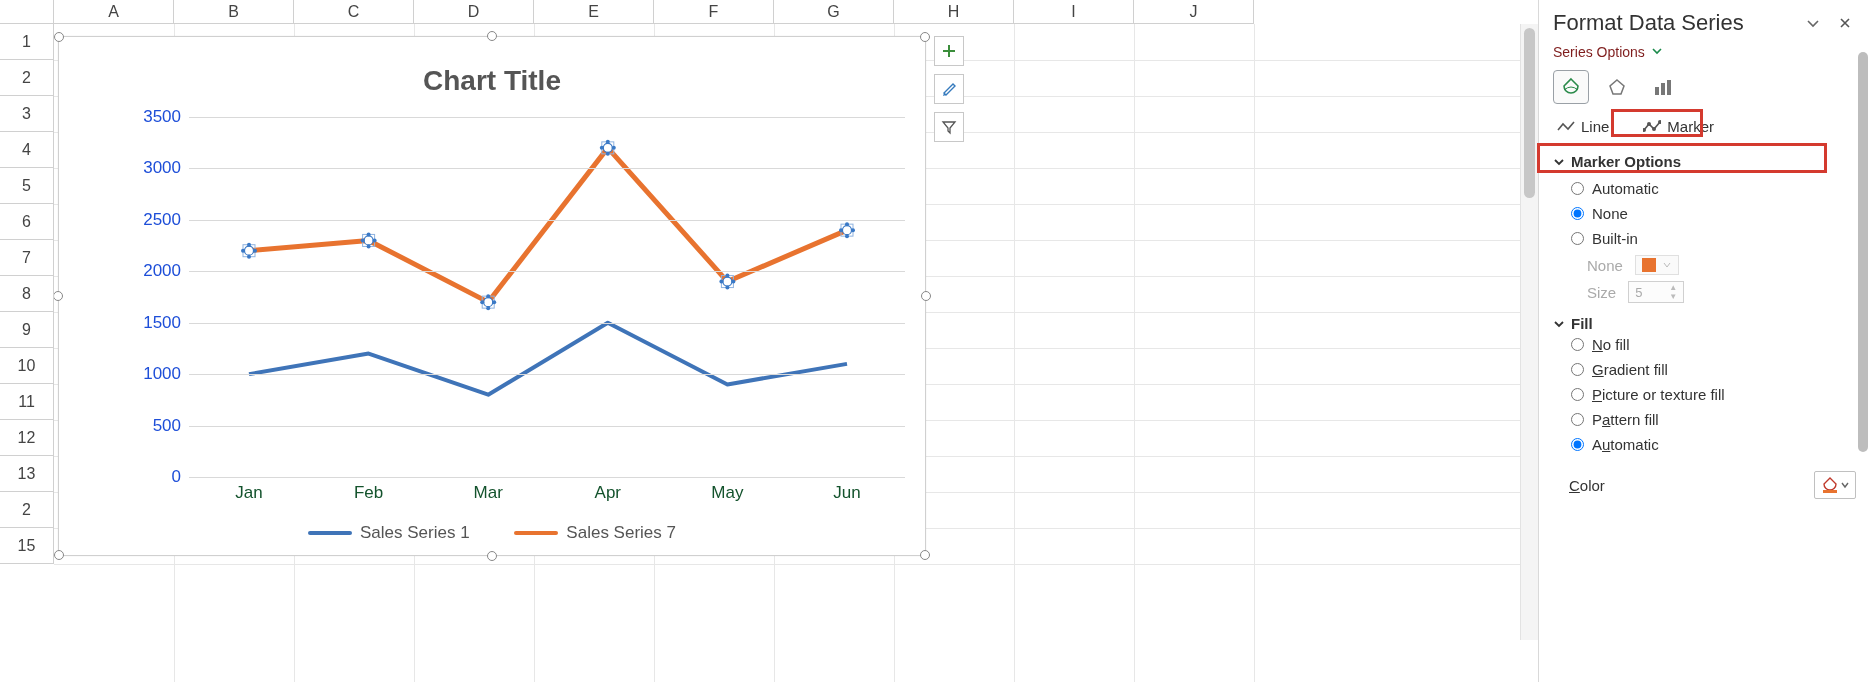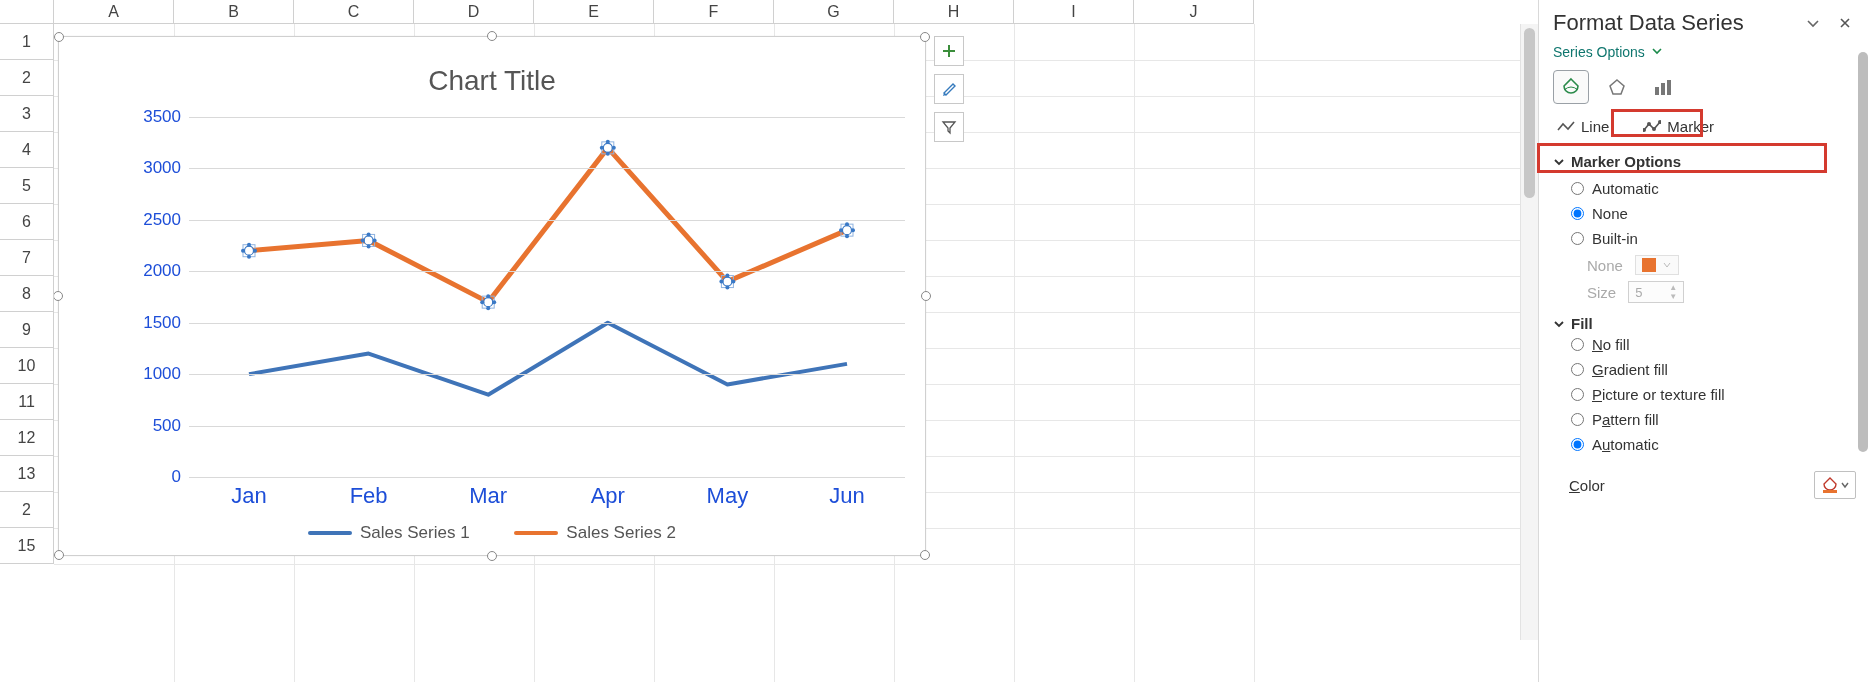--- a/index.html
+++ b/index.html
@@ -11,46 +11,46 @@
   .corner { width:54px; height:24px; border-right:1px solid #d0d0d0; border-bottom:1px solid #d0d0d0; background:#fff; }
   .col-h { width:120px; height:24px; border-right:1px solid #d0d0d0; border-bottom:1px solid #d0d0d0; background:#fff; text-align:center; font-size:16px; line-height:24px; color:#444; }
   .row-headers { position:absolute; top:24px; left:0; width:54px; z-index:1; }
   .row-h { height:36px; border-right:1px solid #d0d0d0; border-bottom:1px solid #d0d0d0; background:#fff; text-align:center; font-size:16px; line-height:36px; color:#444; }
   .grid { position:absolute; top:24px; left:54px; right:0; bottom:0; }
   .grid-col-line { position:absolute; top:0; bottom:0; width:1px; background:#e7e7e7; }
   .grid-row-line { position:absolute; left:0; right:0; height:1px; background:#e7e7e7; }
   
   .chart-obj { position:absolute; top:36px; left:58px; width:868px; height:520px; background:#fff; border:1px solid #d0d0d0; box-shadow:0 0 0 1px rgba(0,0,0,.02); }
   .sel-handle { position:absolute; width:10px; height:10px; border:1px solid #888; background:#fff; border-radius:50%; }
-  .chart-title { text-align:center; font-size:28px; color:#555; margin-top:28px; font-weight:400; }
+  .chart-title { text-align:center; font-size:28px; color:#555; margin-top:28px; font-weight:700; }
   .plot { position:absolute; left:70px; right:20px; top:80px; bottom:80px; }
   .y-axis { position:absolute; left:0; top:0; bottom:0; width:60px; }
   .y-tick { position:absolute; right:8px; font-size:17px; color:#1d4ed8; transform:translateY(-50%); }
   .plot-area { position:absolute; left:60px; right:0; top:0; bottom:0; }
   .h-grid { position:absolute; left:0; right:0; height:1px; background:#d9d9d9; }
   .x-axis { position:absolute; left:60px; right:0; bottom:-32px; height:24px; }
-  .x-tick { position:absolute; font-size:22px; color:#1d4ed8; transform:translateX(-50%); }
+  .x-tick { position:absolute; font-size:17px; color:#14532d; transform:translateX(-50%); }
   .legend { position:absolute; left:0; right:0; bottom:12px; text-align:center; font-size:17px; color:#555; }
   .leg-item { display:inline-flex; align-items:center; margin:0 20px; }
   .leg-line { width:44px; height:4px; margin-right:8px; border-radius:2px; }
   svg.series { position:absolute; left:0; top:0; overflow:visible; }
   .marker-sel { stroke:#3a79c6; stroke-width:1.2; fill:#fff; }
   .marker-sel-outer { fill:none; stroke:#8fb3e0; }
   
   .chart-side-btns { position:absolute; top:36px; left:934px; width:32px; }
   .side-btn { width:30px; height:30px; border:1px solid #c8c8c8; background:#fff; margin-bottom:8px; display:flex; align-items:center; justify-content:center; color:#555; cursor:pointer; }
   
   .sheet-scroll { position:absolute; right:0; top:24px; width:18px; height:616px; background:#f4f4f4; border-left:1px solid #e2e2e2; }
   .sheet-thumb { position:absolute; left:3px; right:3px; top:4px; height:170px; background:#c7c7c7; border-radius:6px; }
   
   .right-pane { width:332px; border-left:1px solid #d9d9d9; background:#fff; display:flex; flex-direction:column; position:relative; }
   .pane-header { display:flex; align-items:center; padding:10px 14px 4px 14px; }
   .pane-title { font-size:22px; color:#333; flex:1; font-weight:400; }
   .pane-icon-btn { width:22px; height:22px; display:flex; align-items:center; justify-content:center; color:#666; cursor:pointer; margin-left:10px; }
-  .sub-header { padding:4px 14px 10px 14px; font-size:14px; color:#0f766e; display:flex; align-items:center; }
+  .sub-header { padding:4px 14px 10px 14px; font-size:14px; color:#7f1d1d; display:flex; align-items:center; }
   .sub-header .chev { margin-left:6px; color:#2a8; }
   .icon-row { display:flex; gap:10px; padding:0 14px 12px 14px; }
   .icon-btn { width:36px; height:34px; border:1px solid transparent; border-radius:4px; display:flex; align-items:center; justify-content:center; cursor:pointer; color:#555; }
   .icon-btn.selected { border-color:#9aa0a6; background:#fafafa; }
   .tabs { display:flex; gap:26px; padding:0 14px 8px 14px; font-size:15px; }
   .tab { display:flex; align-items:center; gap:6px; color:#333; cursor:pointer; padding:2px 4px; }
   .tab-hl { position:absolute; border:3px solid #d43a2f; pointer-events:none; }
   .section { padding:6px 14px; font-size:15px; }
   .section-h { font-weight:700; color:#333; display:flex; align-items:center; gap:6px; cursor:pointer; }
   .radio-row { display:flex; align-items:center; gap:8px; padding:4px 0 4px 18px; font-size:15px; color:#333; cursor:pointer; }
@@ -226,21 +226,21 @@
           </div>
       </div>
 
       <div class="legend">
         <span class="leg-item">
             <span class="leg-line" style="background:#3f74b8"></span>
             <span>Sales Series 1</span>
           </span>
         <span class="leg-item">
             <span class="leg-line" style="background:#e8732f"></span>
-            <span>Sales Series 2</span>
+            <span>Sales Series 7</span>
           </span>
       </div>
     </div>
 
     <div class="chart-side-btns">
       <div class="side-btn">
         <svg width="16" height="16" viewBox="0 0 16 16">
             <path d="M8 2v12M2 8h12" stroke="#3b8e3b" stroke-width="2" fill="none"></path>
           </svg>
       </div>

